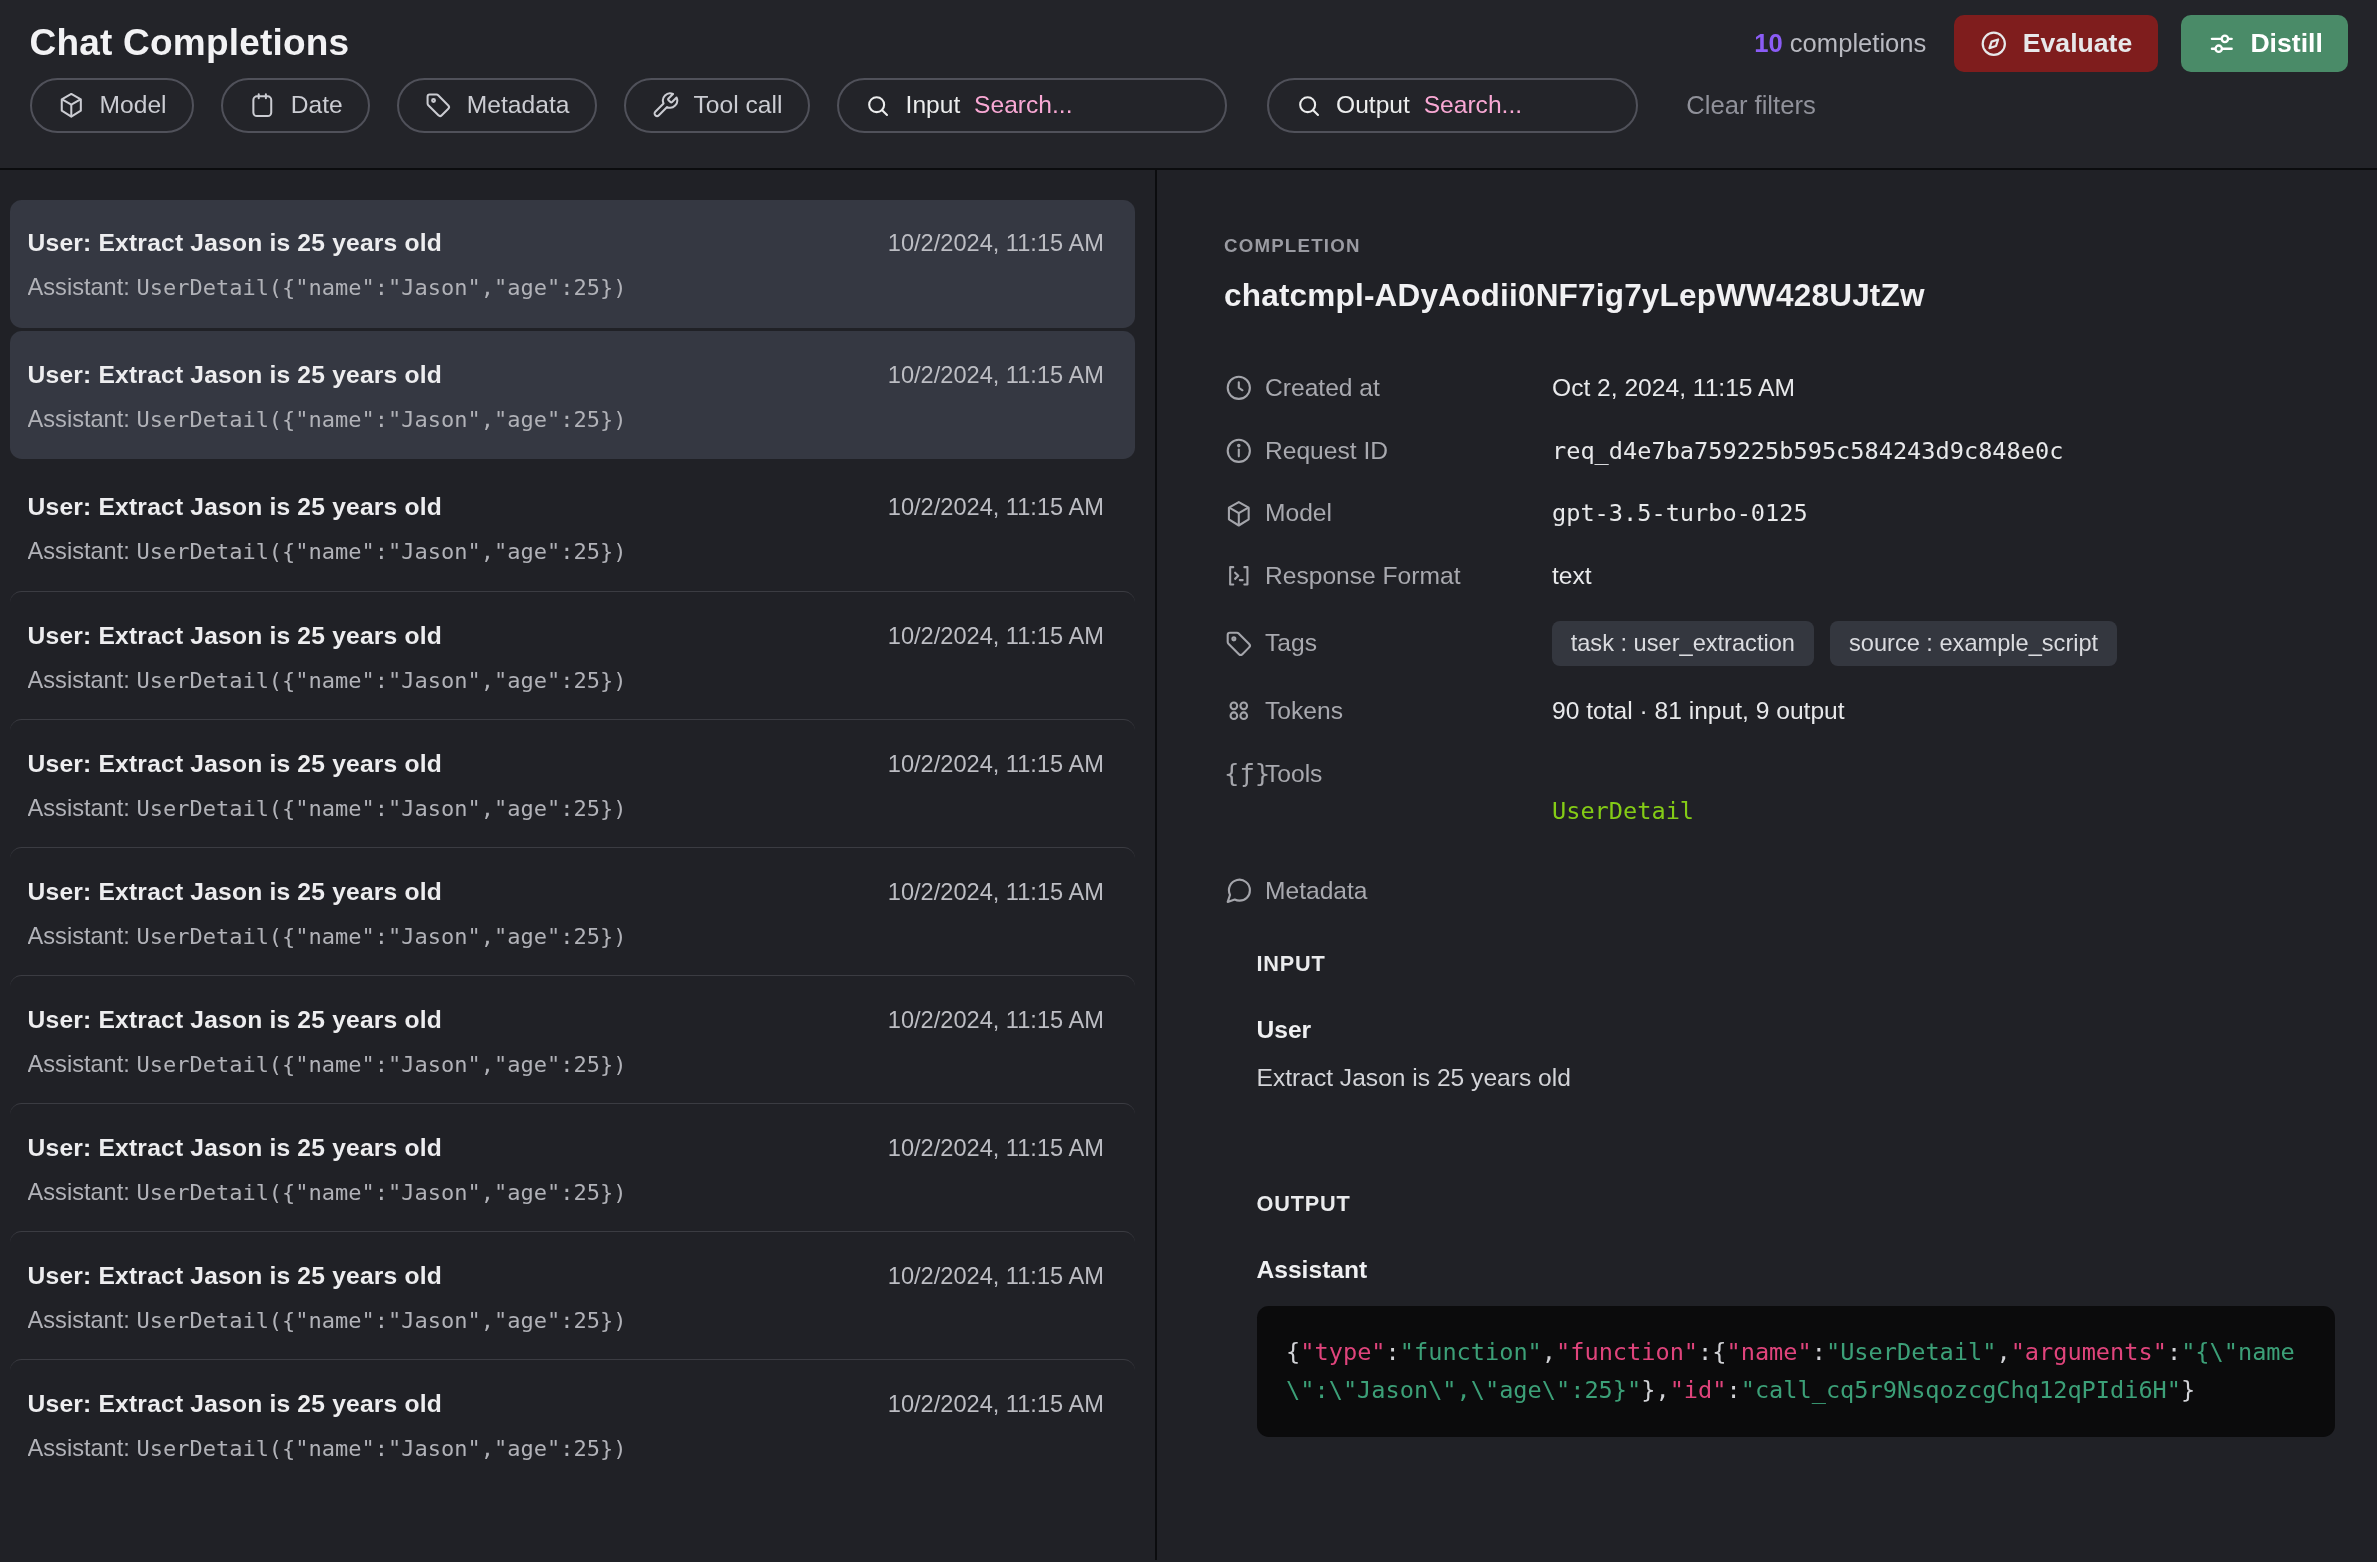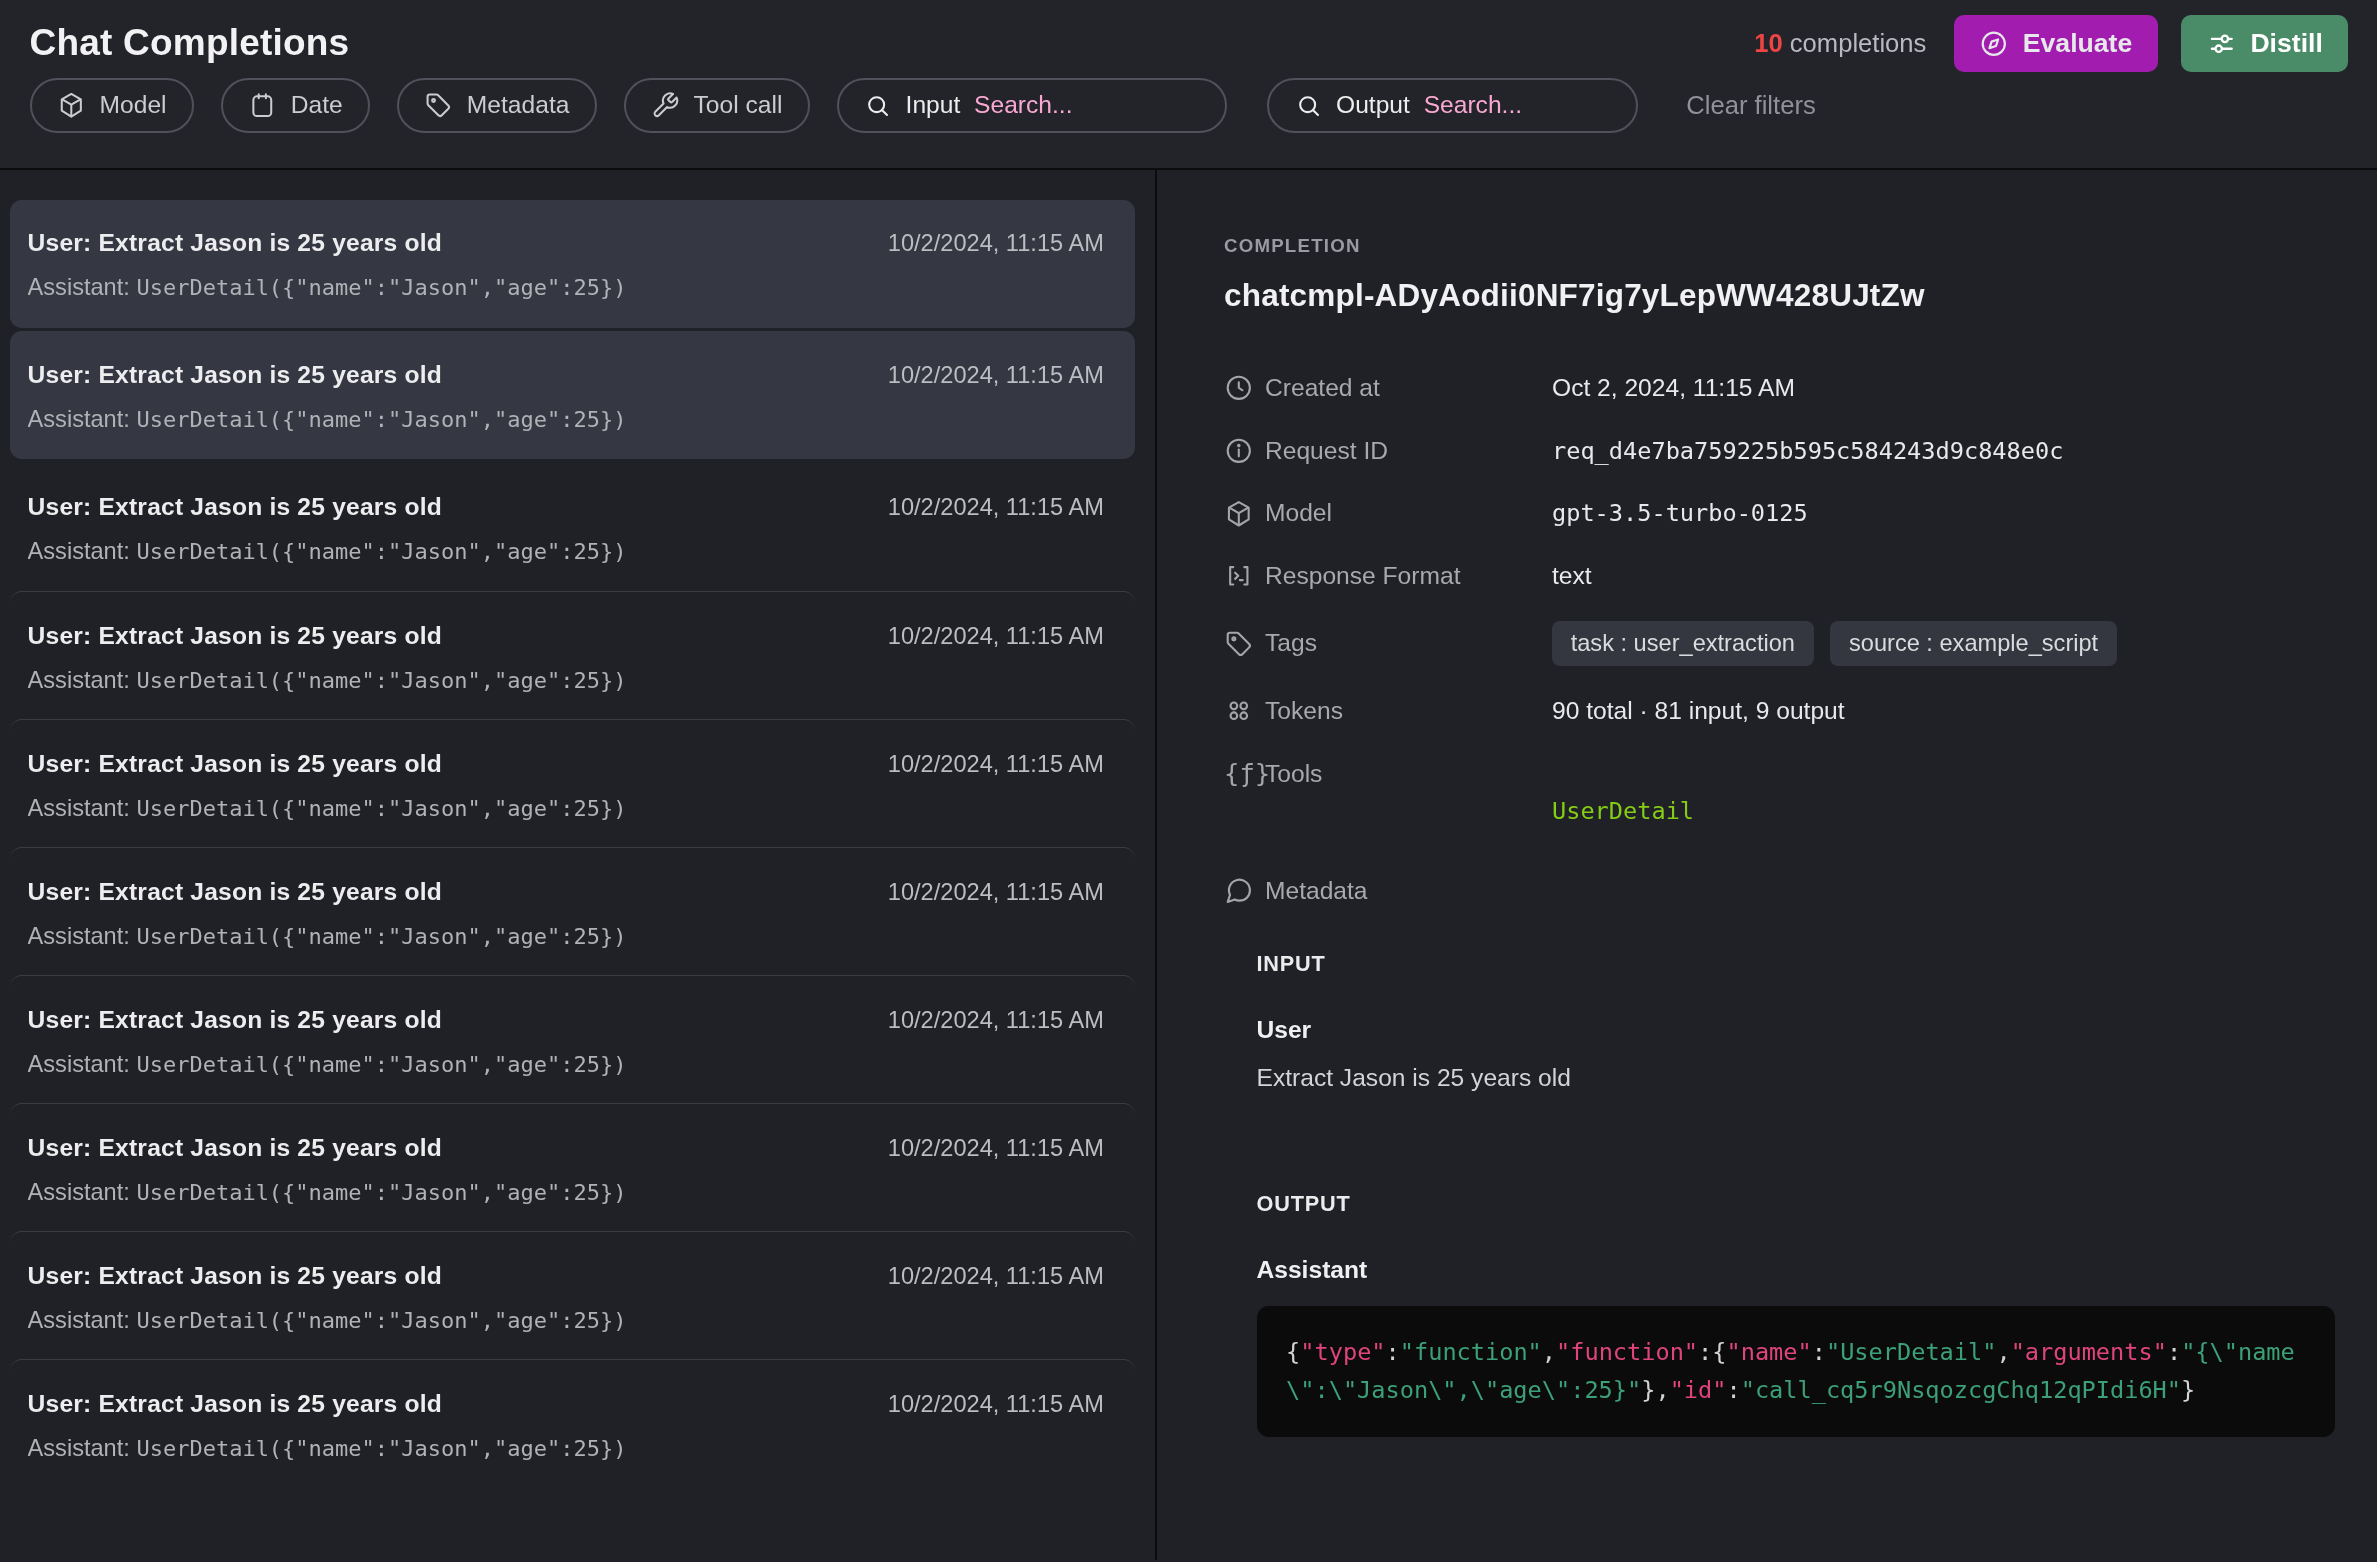--- a/index.html
+++ b/index.html
@@ -14,27 +14,27 @@
 
   
   .header {
     height:170px; background:#232429; border-bottom:2px solid #0b0c0e;
     padding:0 29.6px; position:relative;
   }
   .header-row1 { display:flex; align-items:center; justify-content:space-between; padding-top:17.7px; height:69px; }
   .page-title { font-size:37px; font-weight:700; color:#f2f2f4; letter-spacing:0.2px; }
   .header-right { display:flex; align-items:center; gap:23.6px; }
   .count-wrap { font-size:25.6px; color:#b9bac1; margin-right:3.9px; }
-  .count-num { color:#ef4444; font-weight:700; }
+  .count-num { color:#8b5cf6; font-weight:700; }
   .btn {
     display:flex; align-items:center; gap:13.8px; height:57px; padding:0 25.6px;
     border:none; border-radius:9.9px; font-size:26.6px; font-weight:600; cursor:pointer;
     font-family:"Liberation Sans", sans-serif;
   }
-  .btn-evaluate { background:#a21caf; color:#e7e8ea; }
+  .btn-evaluate { background:#7f1d1d; color:#e7e8ea; }
   .btn-distill  { background:#4a8b68; color:#ffffff; }
   .btn svg { display:block; }
 
   
   .filter-row { display:flex; align-items:center; gap:26.6px; margin-top:8.9px; }
   .pill {
     display:flex; align-items:center; gap:13.8px; height:55px; padding:0 25.6px;
     border:2px solid #50515a; border-radius:27.6px; background:transparent;
     font-size:24.6px; color:#cbccd2; cursor:pointer; white-space:nowrap;
     font-family:"Liberation Sans", sans-serif;

